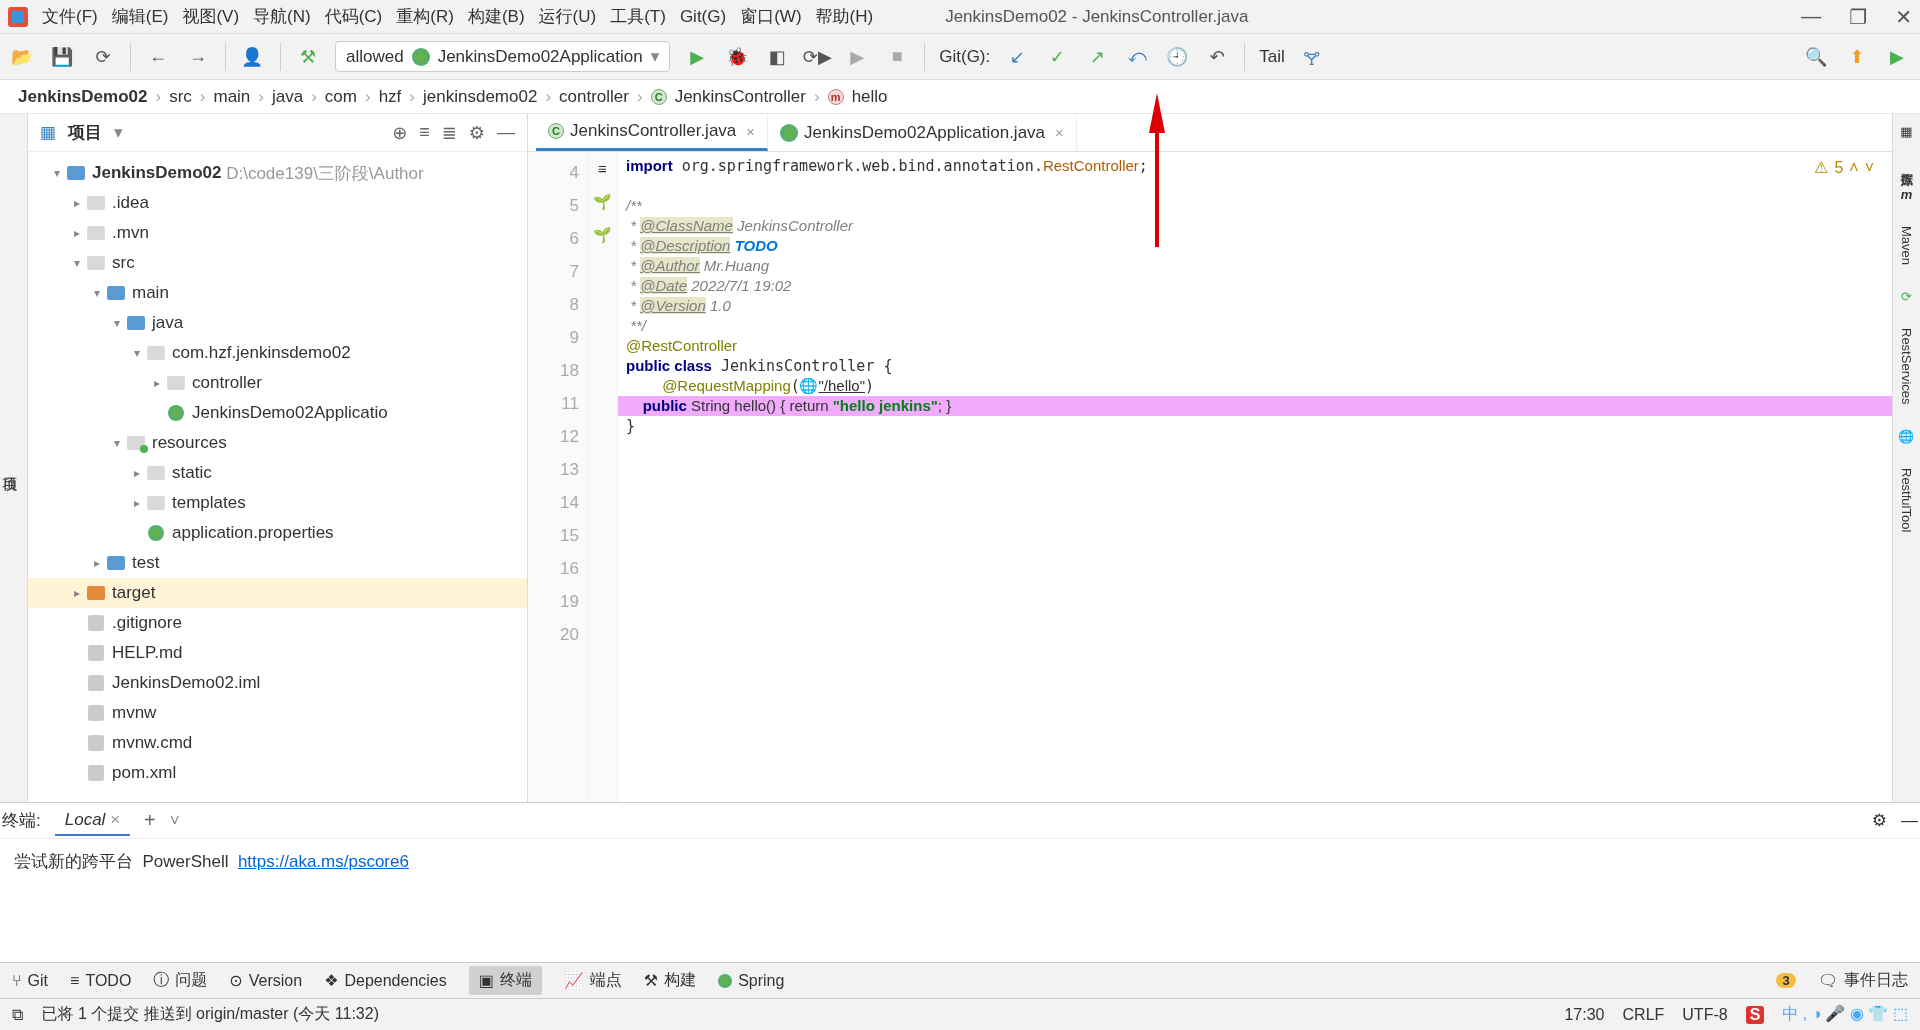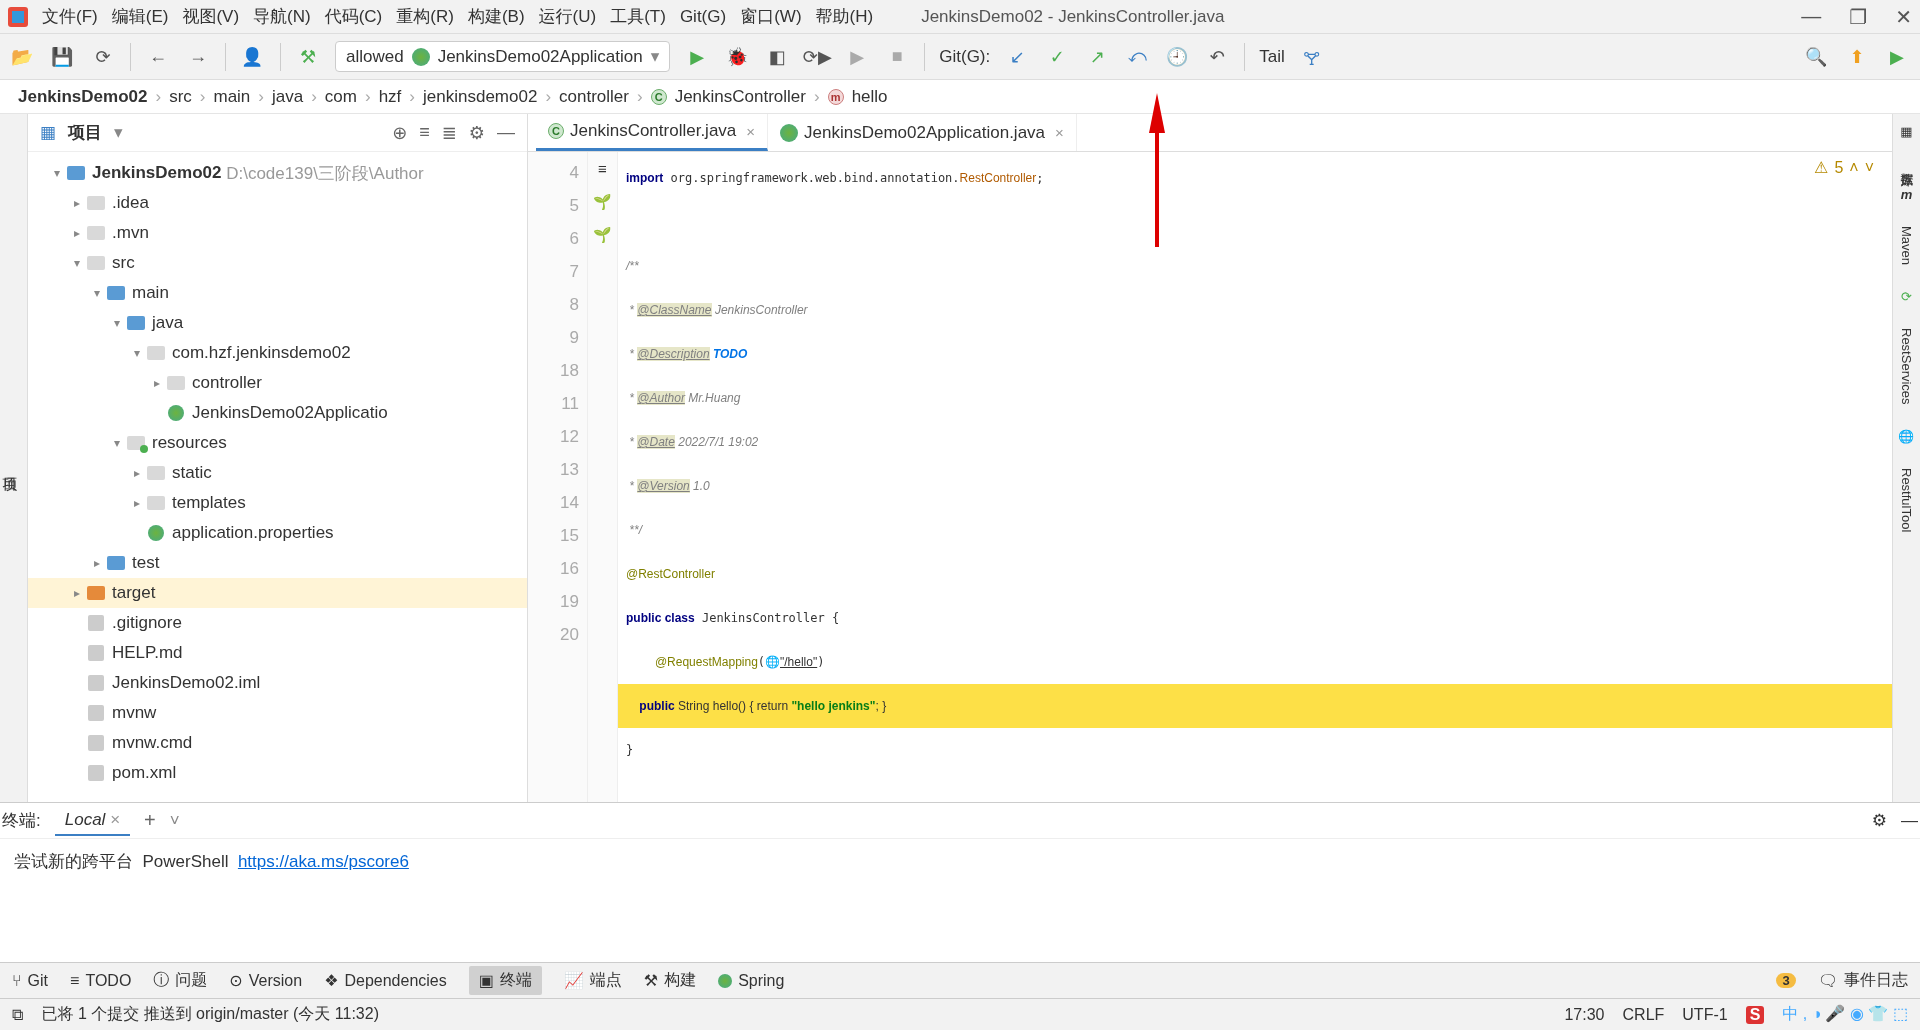--- a/index.html
+++ b/index.html
@@ -1,20 +1,20 @@
 <!DOCTYPE html>
 <html><head>
 <meta charset="utf-8">
 <style>
 * { box-sizing: border-box; margin: 0; padding: 0; font-family: "Segoe UI", "Microsoft YaHei", sans-serif; }
 body { width: 1920px; height: 1030px; background: #fff; display: flex; flex-direction: column; font-size: 17px; color: #333; overflow: hidden; }
 .menubar { display: flex; align-items: center; height: 34px; background: #f2f2f2; border-bottom: 1px solid #ddd; padding: 0 8px; gap: 14px; font-size: 17px; }
 .menubar .icon { width:20px; height:20px; }
 .menubar .item { cursor: default; }
-.titletext { margin-left: 34px; color: #555; }
+.titletext { margin-left: 58px; color: #555; }
 .win-controls { margin-left: auto; display:flex; gap: 28px; font-size: 20px; color: #555; }
 .toolbar { display:flex; align-items:center; height:46px; background:#f2f2f2; border-bottom:1px solid #ddd; padding:0 10px; gap:14px; }
 .toolbar .sep { width:1px; height:28px; background:#ccc; }
 .toolbar .tbtn { width:26px; height:26px; display:flex; align-items:center; justify-content:center; font-size:18px; color:#555; }
 .run-config { display:flex; align-items:center; border:1px solid #ccc; border-radius:4px; padding:4px 10px; background:#fff; gap:8px; }
 .spring-leaf { width:18px;height:18px;border-radius:50%;background:radial-gradient(#6db33f,#4a8);display:inline-block; }
 .breadcrumb { display:flex; align-items:center; height:34px; background:#fff; border-bottom:1px solid #e5e5e5; padding:0 18px; gap:8px; font-size:17px; }
 .breadcrumb .sep { color:#aaa; }
 .main-area { display:flex; flex:1; min-height:0; }
 .left-gutter { width:28px; background:#f2f2f2; border-right:1px solid #ddd; display:flex; flex-direction:column; align-items:center; padding-top:16px; gap:20px; writing-mode:vertical-lr; font-size:15px; }
@@ -39,29 +39,29 @@
 .editor-area { flex:1; display:flex; flex-direction:column; min-width:0; }
 .tabs { display:flex; align-items:center; height:38px; border-bottom:1px solid #ddd; padding-left:8px; gap:0; }
 .tab { display:flex; align-items:center; gap:6px; padding:0 12px; height:100%; border-right:1px solid #eee; }
 .tab.active { border-bottom:3px solid #3b7fc4; }
 .tab .close { color:#999; font-size:15px; margin-left:4px; }
 .class-ic { width:16px;height:16px;border-radius:50%;background:#cfe8cf;border:1px solid #6cae6c;display:inline-flex;align-items:center;justify-content:center;font-size:11px;color:#2a7a2a;font-weight:700; }
 .meth-ic { width:16px;height:16px;border-radius:50%;background:#f4d9d9;border:1px solid #cc7f7f;display:inline-flex;align-items:center;justify-content:center;font-size:11px;color:#a33;font-weight:700; }
 .code-row { display:flex; min-height:0; flex:1; position:relative; }
 .gutter { width:60px; background:#fafafa; border-right:1px solid #eee; text-align:right; padding:4px 8px 0 0; font-family:Consolas,monospace; font-size:17px; color:#aaa; line-height:33px; }
 .gutter2 { width:30px; background:#fafafa; border-right:1px solid #eee; font-size:15px;line-height:33px; }
-.code { flex:1; font-family:Consolas,monospace; font-size:12px; line-height:44px; padding:4px 8px; white-space:pre; overflow:hidden; }
+.code { flex:1; font-family:Consolas,monospace; font-size:15px; line-height:20px; padding:4px 8px; white-space:pre; overflow:hidden; }
 .kw { color:#000080; font-weight:700; }
 .ann { color:#808000; }
 .str { color:#067d17; font-weight:700; }
 .cmt { color:#808080; font-style:italic; }
 .tag { background:#e6e6c8; font-style:italic; text-decoration:underline; }
 .todo { color:#0073e6; font-style:italic; font-weight:700; }
 .cls { color:#b05a00; }
-.highlight-line { background:#fde047; }
+.highlight-line { background:#f0abfc; }
 .warn-badge { position:absolute; top:6px; right:18px; display:flex; align-items:center; gap:6px; color:#b58900; font-size:16px; }
 .terminal-panel { border-top:1px solid #ccc; background:#fff; display:flex; flex-direction:column; height:160px; }
 .term-tabs { display:flex; align-items:center; height:36px; border-bottom:1px solid #eee; padding:0 2px; gap:14px; }
 .term-tabs .tt { padding:4px 10px;font-style:italic; }
 .term-tabs .tt.active { border-bottom:2px solid #3b7fc4; }
 .term-body { flex:1; font-family:Consolas,monospace; font-size:17px; padding:8px 14px; line-height:30px; }
 .term-body a { color:#0366d6; text-decoration:underline; }
 .tool-bar-bottom { display:flex; align-items:center; height:36px; background:#f2f2f2; border-top:1px solid #ccc; padding:0 12px; gap:22px; font-size:16px; }
 .tool-bar-bottom .item { display:flex; align-items:center; gap:6px; }
 .tool-bar-bottom .item.active { background:#d0d0d0; padding:4px 10px; border-radius:2px; }
@@ -479,16 +479,16 @@
   <span class="badge-num">3</span>
   <span class="item">🗨 <span>事件日志</span></span>
 </div>
 
 <div class="status-bar">
   <span>⧉</span>
   <span>已将 1 个提交 推送到 origin/master (今天 11:32)</span>
   <span class="spacer"></span>
   <span>17:30</span>
   <span>CRLF</span>
-  <span>UTF-1</span>
+  <span>UTF-8</span>
   <span style="background:#d33;color:#fff;padding:0 4px;border-radius:3px;font-weight:700">S</span>
   <span style="color:#4af">中 , ◑ 🎤 ◉ 👕 ⬚</span>
 </div>
 
 </body></html>

